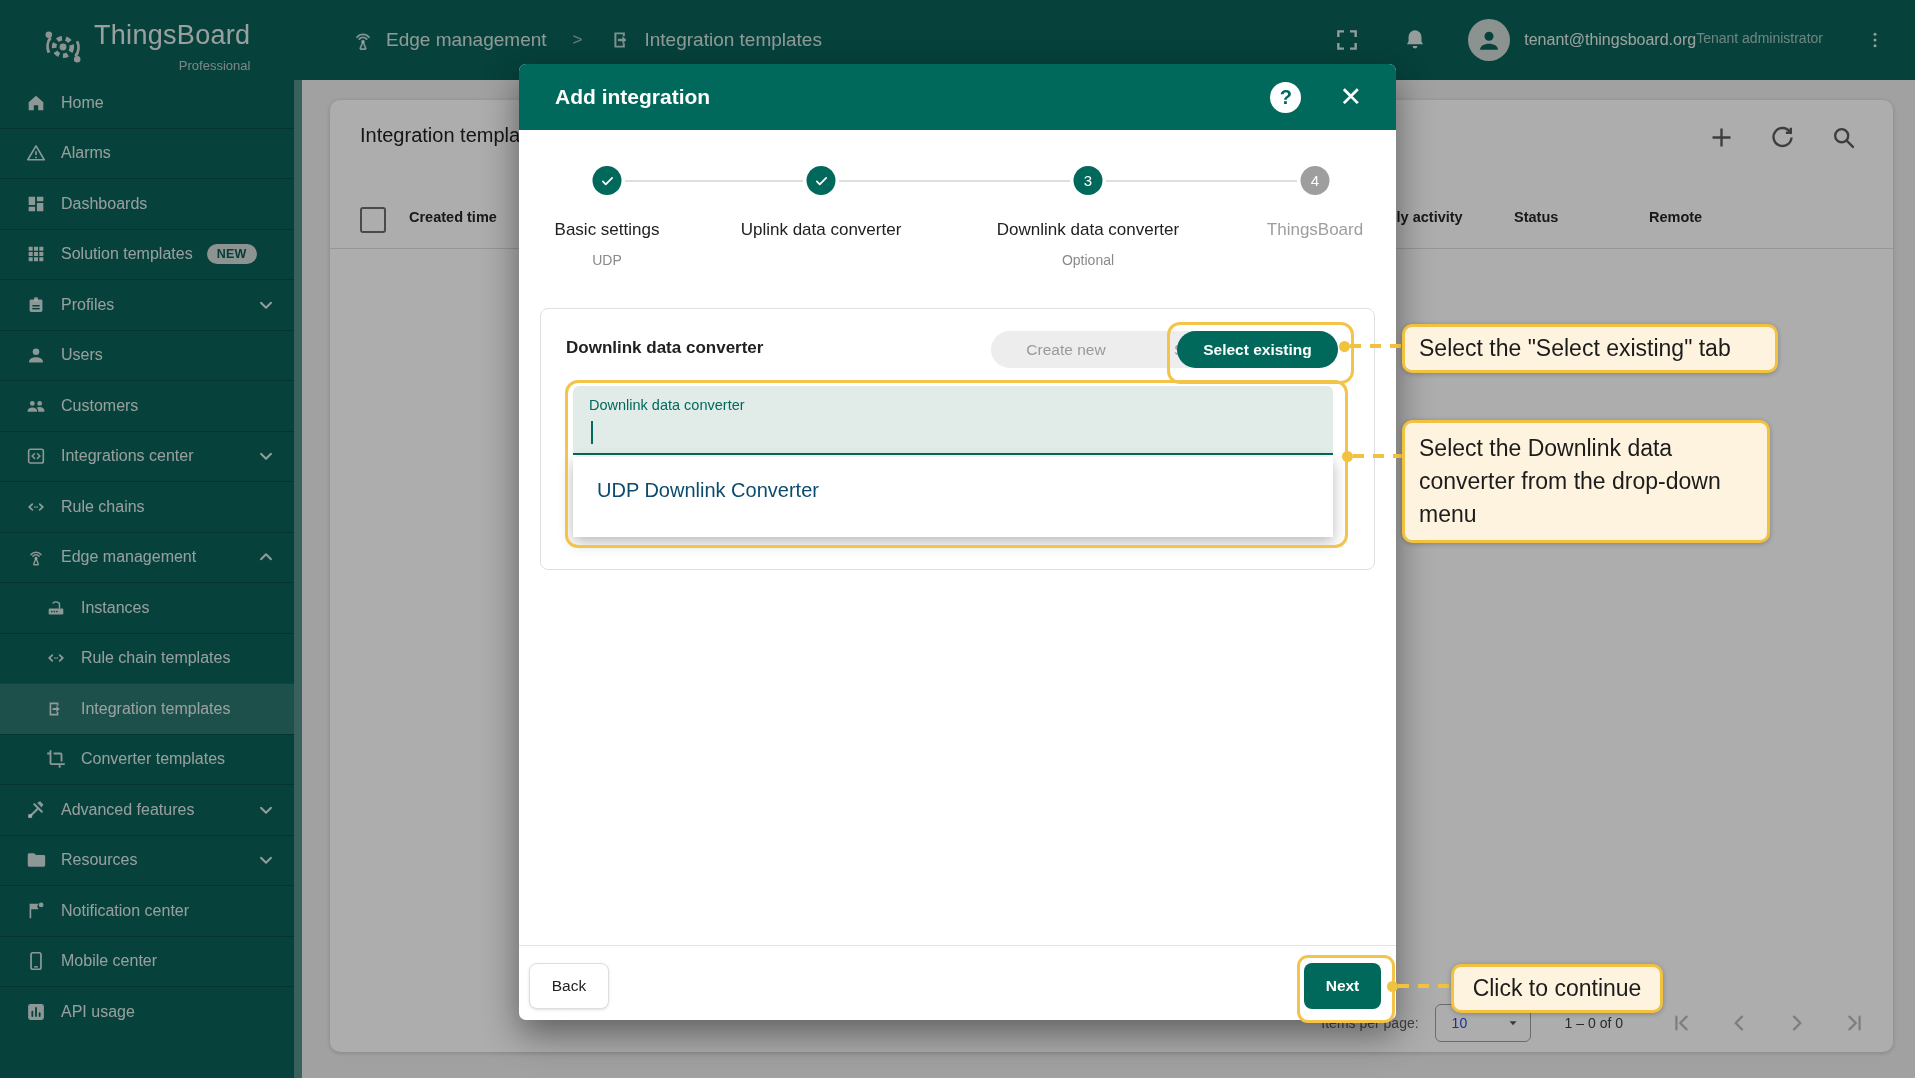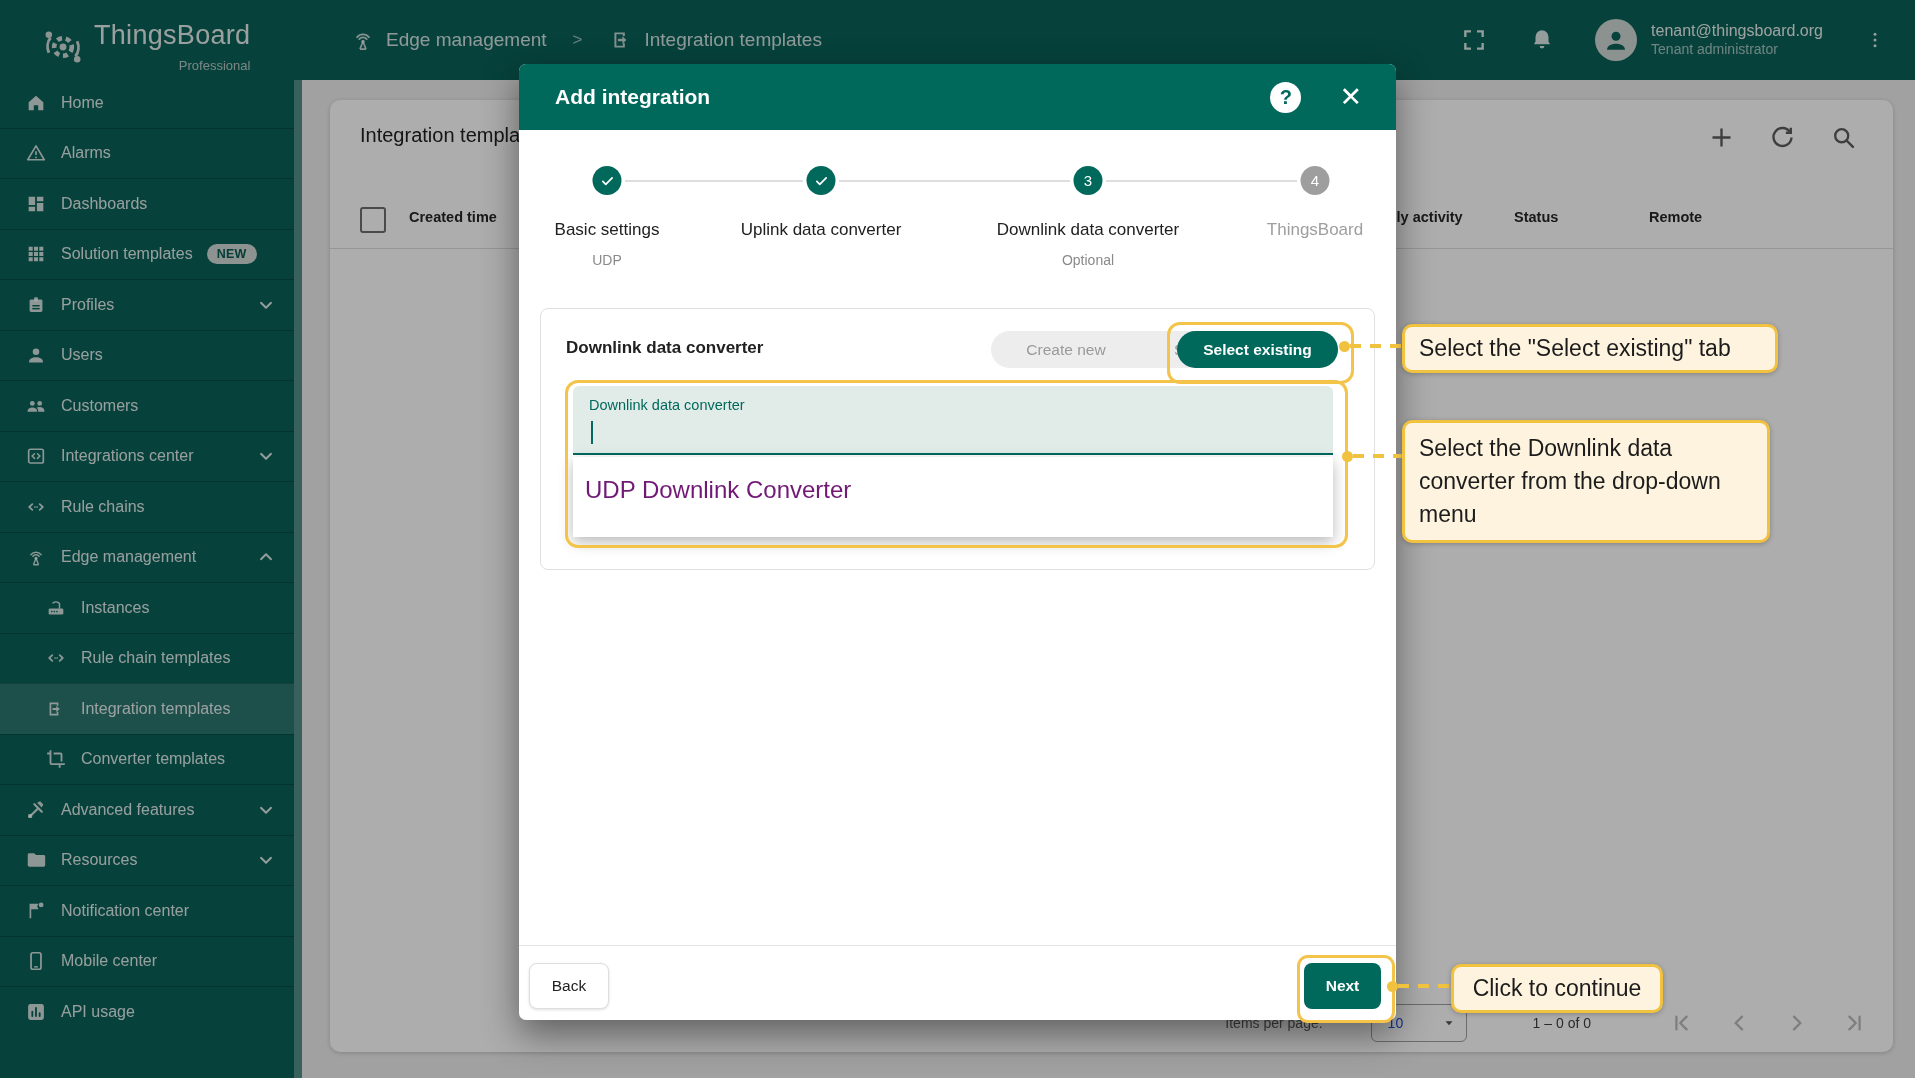--- a/index.html
+++ b/index.html
@@ -28,35 +28,35 @@
   .topbar{position:absolute;left:302px;top:0;right:0;height:80px;background:#0a6157;z-index:10;
           display:flex;align-items:center;}
   .crumb{display:flex;align-items:center;margin-left:48px;color:rgba(255,255,255,0.82);font-size:19px;}
   .crumb .ic{width:26px;height:26px;margin-right:10px;color:rgba(255,255,255,0.75);}
   .crumb .sep{margin:0 26px;font-size:17px;color:rgba(255,255,255,0.6);}
   .top-right{margin-left:auto;display:flex;align-items:center;padding-right:30px;}
   .tb-ic{width:26px;height:26px;color:rgba(255,255,255,0.85);cursor:pointer;}
   .avatar{width:42px;height:42px;border-radius:50%;background:#cdd8d5;color:#0a6157;
           display:flex;align-items:center;justify-content:center;margin:0 14px 0 40px;}
   .avatar svg{width:30px;height:30px;}
-  .uinfo{display:flex;flex-direction:column;line-height:1.25;margin-right:42px;}
+  .uinfo{display:flex;flex-direction:row;line-height:1.25;margin-right:42px;}
   .uemail{color:#e7efed;font-size:16px;}
   .urole{color:rgba(255,255,255,0.62);font-size:14px;}
   
   .content{position:absolute;left:310px;top:80px;right:0;bottom:0;background:#ededed;}
   .card{position:absolute;left:20px;top:20px;width:1563px;height:952px;background:#fff;border-radius:10px;
         box-shadow:0 1px 4px rgba(0,0,0,0.18);}
   .card-title{position:absolute;left:30px;top:24px;font-size:20px;color:#212121;}
   .card-actions{position:absolute;right:36px;top:24px;display:flex;gap:34px;color:#5c5c5c;}
   .card-actions .ic{width:27px;height:27px;cursor:pointer;}
   .thead{position:absolute;left:0;right:0;top:90px;height:58px;border-bottom:1px solid rgba(0,0,0,0.13);}
   .cb{position:absolute;left:30px;top:17px;width:22px;height:22px;border:2px solid #6e6e6e;border-radius:3px;}
   .th{position:absolute;top:19px;font-size:14.5px;font-weight:bold;color:#262626;white-space:nowrap;}
   .pag{position:absolute;left:0;right:0;bottom:0;height:58px;display:flex;align-items:center;
-       justify-content:flex-end;color:#616161;font-size:14px;padding-right:26px;box-sizing:border-box;gap:32px;}
+       justify-content:flex-end;color:#616161;font-size:14px;padding-right:26px;box-sizing:border-box;}
   .psel{display:flex;align-items:center;justify-content:space-between;width:96px;height:38px;
         border:1px solid #9f9f9f;border-radius:6px;margin:0 34px 0 16px;padding:0 10px 0 16px;box-sizing:border-box;color:#1d4ed8;}
   .psel .ic{width:14px;height:14px;color:#555;}
   .prange{margin-right:46px;color:#3f3f3f;}
   .pnav{display:flex;gap:34px;color:#b9b9b9;}
   .pnav .ic{width:24px;height:24px;}
   
   .backdrop{position:absolute;inset:0;background:rgba(0,0,0,0.32);z-index:40;}
   
   .modal{position:absolute;left:519px;top:64px;width:877px;height:956px;background:#fff;border-radius:7px;
@@ -88,21 +88,21 @@
   .tab-active{position:absolute;right:0;top:0;width:161px;height:37px;background:#00695c;color:#fff;
               border-radius:18.5px;display:flex;align-items:center;justify-content:center;
               font-size:15.5px;font-weight:bold;cursor:pointer;}
   .ring{position:absolute;border:3px solid #f3c34a;border-radius:13px;pointer-events:none;z-index:5;}
   .field{position:absolute;left:32px;top:77px;width:760px;height:69px;background:#e1ebe8;
          border-radius:6px 6px 0 0;border-bottom:2px solid #00695c;box-sizing:border-box;cursor:text;}
   .field .flabel{position:absolute;left:16px;top:11px;font-size:14.5px;color:#00695c;}
   .field .caret{position:absolute;left:18px;top:35px;width:2px;height:23px;background:#046a5e;}
   .dropdown{position:absolute;left:32px;top:148px;width:760px;height:80px;background:#fff;
             box-shadow:0 5px 14px rgba(0,0,0,0.28);z-index:3;}
-  .opt{height:66px;display:flex;align-items:center;padding-left:12px;font-size:24px;color:#701a75;cursor:pointer;}
+  .opt{height:66px;display:flex;align-items:center;padding-left:24px;font-size:20px;color:#0c4a6e;cursor:pointer;}
   
   .m-divider{position:absolute;left:0;right:0;top:881px;height:1px;background:#e4e4e4;}
   .btn{position:absolute;top:899px;height:46px;border-radius:8px;display:flex;align-items:center;
        justify-content:center;font-size:15.5px;font-weight:500;box-sizing:border-box;cursor:pointer;
        font-family:"Liberation Sans",sans-serif;}
   .btn-back{left:10px;width:80px;background:#fff;border:1px solid #dedede;color:#212121;
             box-shadow:0 1px 3px rgba(0,0,0,0.12);}
   .btn-next{left:785px;width:77px;background:#00695c;color:#fff;font-weight:bold;border:none;}
   
   .callout{position:absolute;z-index:80;background:#fdf3de;border:3px solid #f1c140;border-radius:10px;

